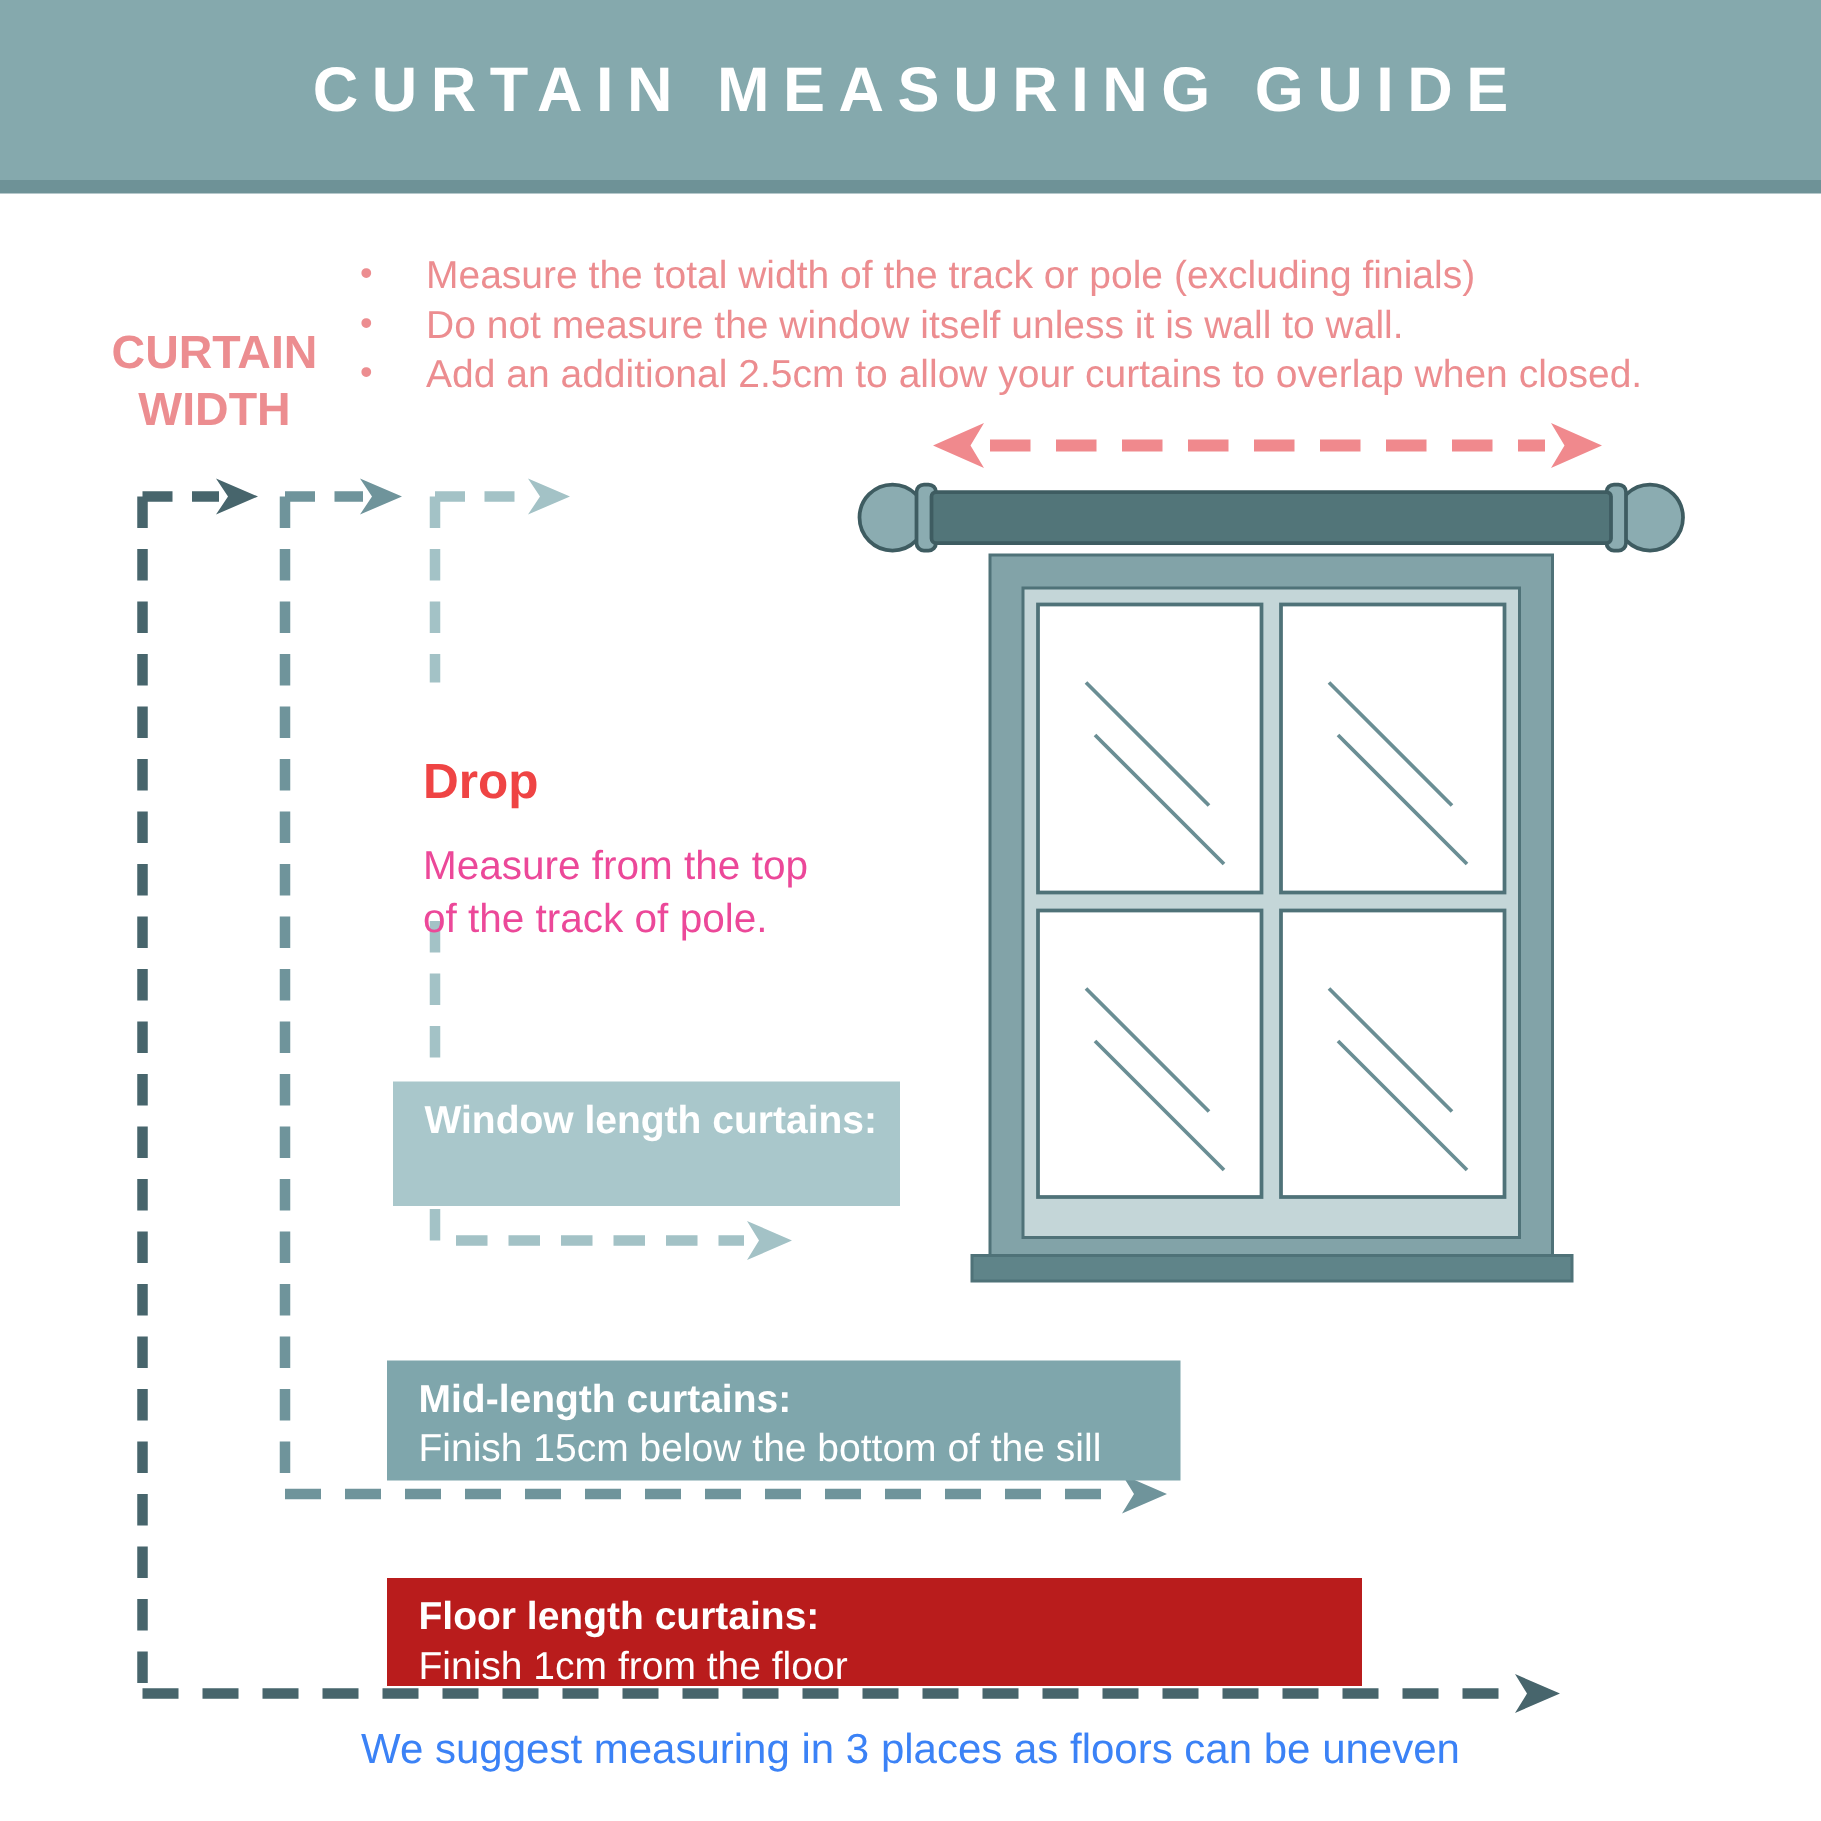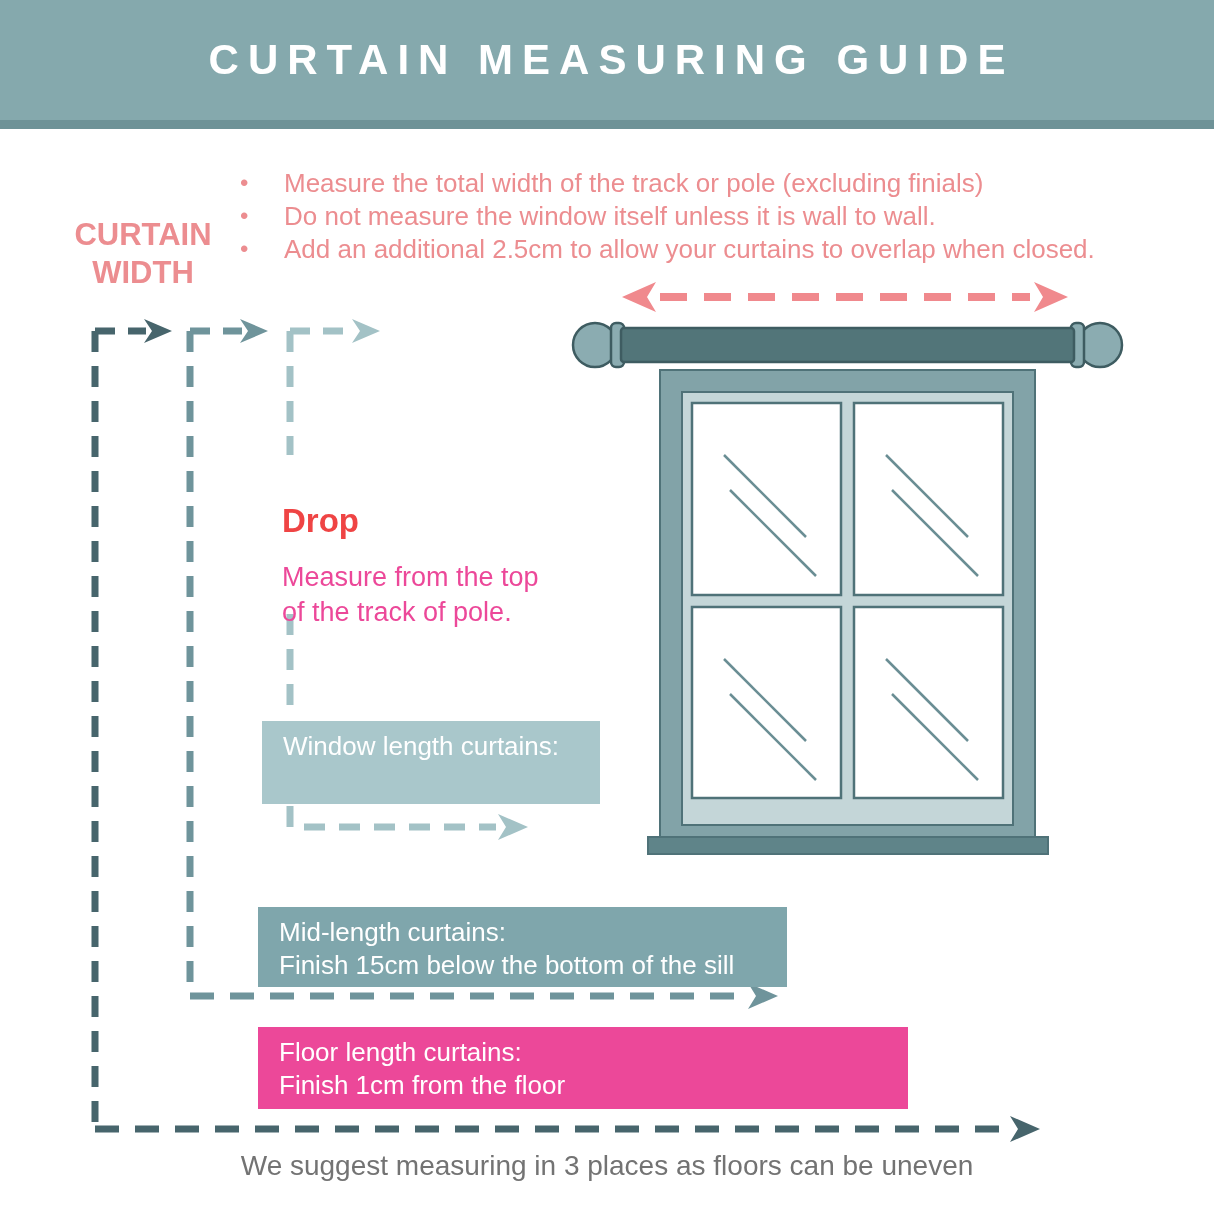--- a/index.html
+++ b/index.html
@@ -25,29 +25,29 @@
     color:#EC8D90;font-size:31px;font-weight:700;line-height:38px;margin-top:36px;
   }
   .bullets{position:absolute;left:240px;top:170px;width:950px;}
   .bullet-row{display:flex;gap:32px;color:#EC8D90;font-size:26px;line-height:26px;margin-bottom:7px;}
   .bullet-dot{font-size:24px;line-height:26px;flex:0 0 12px;}
   
   .drop-title{position:absolute;left:282px;top:502px;color:#ef4444;font-size:33px;font-weight:700;}
   .drop-body{position:absolute;left:282px;top:560px;width:275px;color:#ec4899;font-size:27px;line-height:35px;}
   
   .info-box{position:absolute;box-sizing:border-box;color:#ffffff;padding:9px 10px 0 21px;}
-  .info-box .box-title{font-size:26px;font-weight:400;line-height:33px;}
+  .info-box .box-title{font-size:26px;font-weight:700;line-height:33px;}
   .info-box .box-sub{font-size:26px;font-weight:400;line-height:32px;}
   .box-window{left:262px;top:721px;width:338px;height:83px;background:#A9C7CB;}
   .box-mid{left:258px;top:879px;width:529px;height:80px;background:#7FA6AC;margin-top:28px;}
-  .box-floor{left:258px;top:1027px;width:650px;height:82px;background:#ec4899;}
+  .box-floor{left:258px;top:1052px;width:650px;height:72px;background:#b91c1c;}
   
   .footer-note{
     position:absolute;left:0;top:1150px;width:1214px;text-align:center;
-    color:#737373;font-size:28px;
+    color:#3b82f6;font-size:28px;
   }
   
   .overlay{position:absolute;left:0;top:0;}
 </style>
 </head>
 <body>
 
 <div class="stage">
 
   <div class="header">

